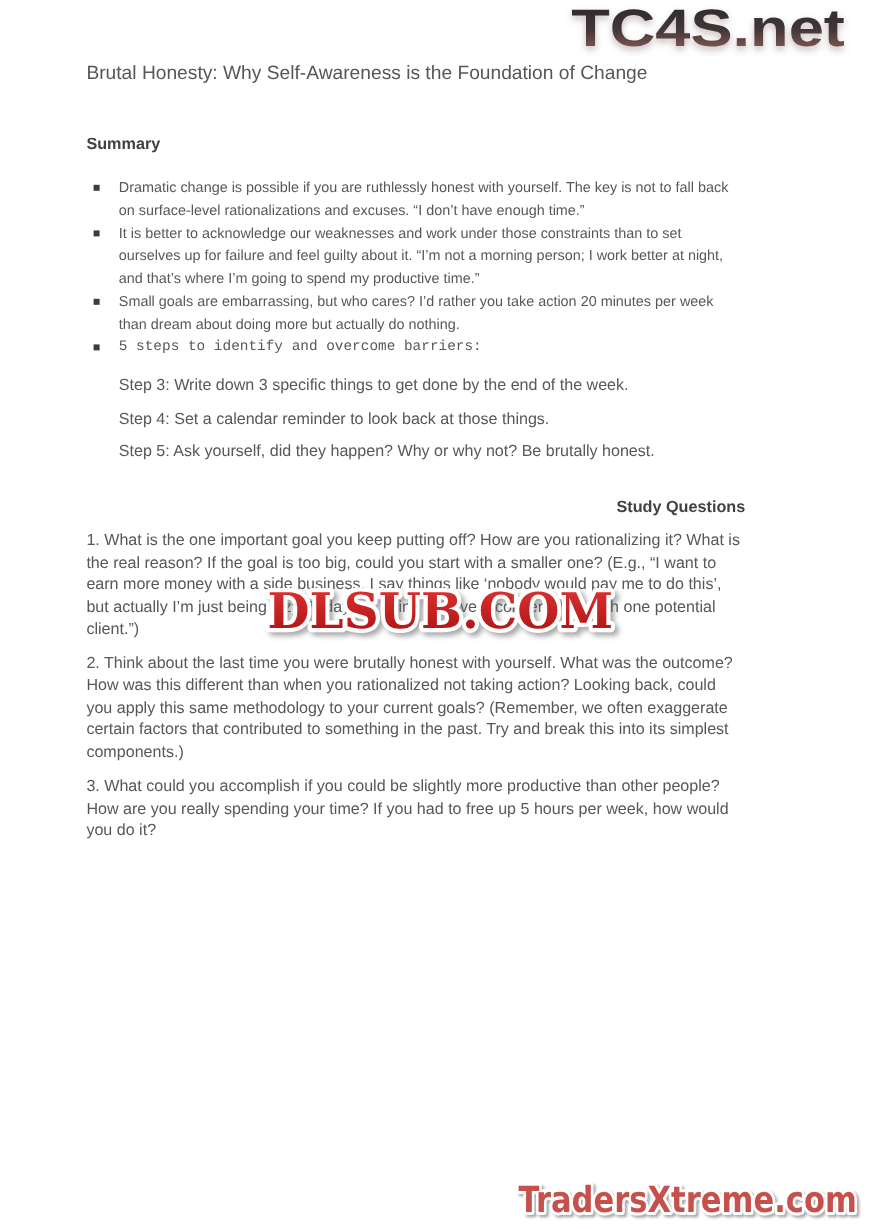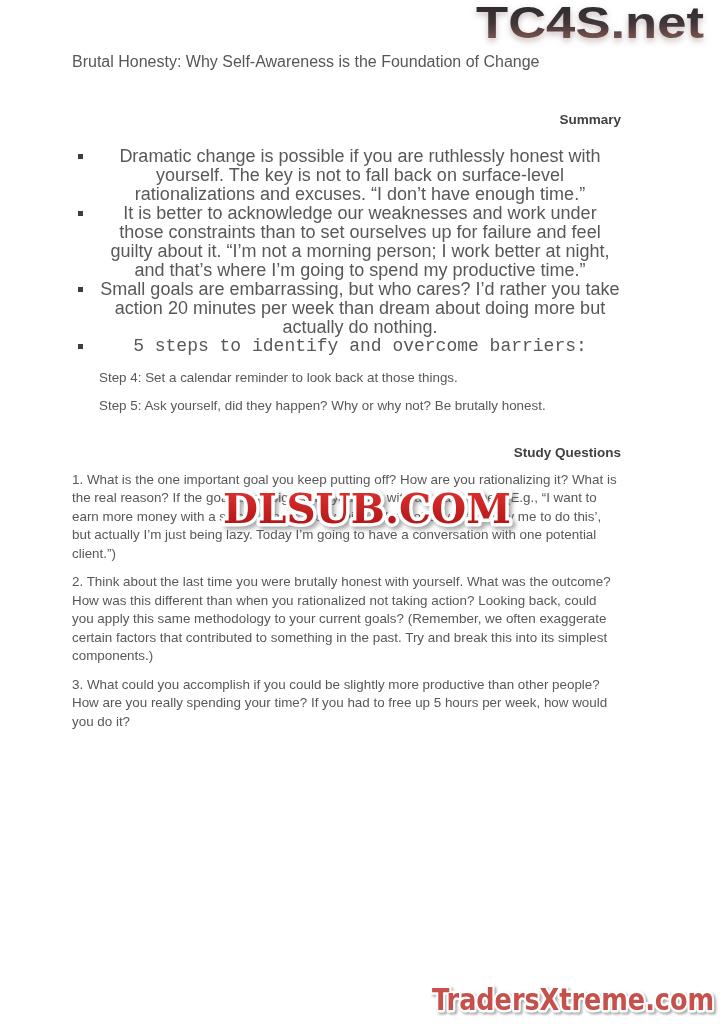--- a/index.html
+++ b/index.html
@@ -25,28 +25,27 @@
     color: #57575a;
     line-height: 20px;
   }
   .section-heading {
     font-size: 13.5px;
     font-weight: bold;
     color: #414144;
     line-height: 17px;
     margin: 0;
   }
-  #summary-heading { margin-top: 39px; text-align: right; }
+  #summary-heading { margin-top: 39px; }
   ul.bullet-list {
     list-style: none;
     margin: 19px 0 0 0;
     padding: 0;
-    font-size: 18px;
+    font-size: 12px;
     line-height: 19px;
-    text-align: center;
   }
   ul.bullet-list li { position: relative; padding-left: 27px; margin: 0; }
   ul.bullet-list li::before {
     content: "";
     position: absolute;
     left: 6px; top: 7px;
     width: 5px; height: 5px;
     background: #3d3d3f;
   }
   li.gap-before { margin-top: 15px; }
@@ -85,20 +84,21 @@
     <h2 class="section-heading" id="summary-heading">Summary</h2>
 
     <ul class="bullet-list">
       <li>Dramatic change is possible if you are ruthlessly honest with yourself. The key is not to fall back on surface-level rationalizations and excuses. “I don’t have enough time.”</li>
       <li>It is better to acknowledge our weaknesses and work under those constraints than to set ourselves up for failure and feel guilty about it. “I’m not a morning person; I work better at night, and that’s where I’m going to spend my productive time.”</li>
       <li class="gap-before">Small goals are embarrassing, but who cares? I’d rather you take action 20 minutes per week than dream about doing more but actually do nothing.</li>
       <li class="gap-before-sm">5 steps to identify and overcome barriers:</li>
     </ul>
 
     <div class="steps">
+      <p class="step">Step 3: Write down 3 specific things to get done by the end of the week.</p>
       <p class="step">Step 4: Set a calendar reminder to look back at those things.</p>
       <p class="step">Step 5: Ask yourself, did they happen? Why or why not? Be brutally honest.</p>
     </div>
 
     <h2 class="section-heading" id="study-heading">Study Questions</h2>
 
     <p class="question">1. What is the one important goal you keep putting off? How are you rationalizing it? What is the real reason? If the goal is too big, could you start with a smaller one? (E.g., “I want to earn more money with a side business. I say things like ‘nobody would pay me to do this’, but actually I’m just being lazy. Today I’m going to have a conversation with one potential client.”)</p>
     <p class="question">2. Think about the last time you were brutally honest with yourself. What was the outcome? How was this different than when you rationalized not taking action? Looking back, could you apply this same methodology to your current goals? (Remember, we often exaggerate certain factors that contributed to something in the past. Try and break this into its simplest components.)</p>
     <p class="question">3. What could you accomplish if you could be slightly more productive than other people? How are you really spending your time? If you had to free up 5 hours per week, how would you do it?</p>
 

